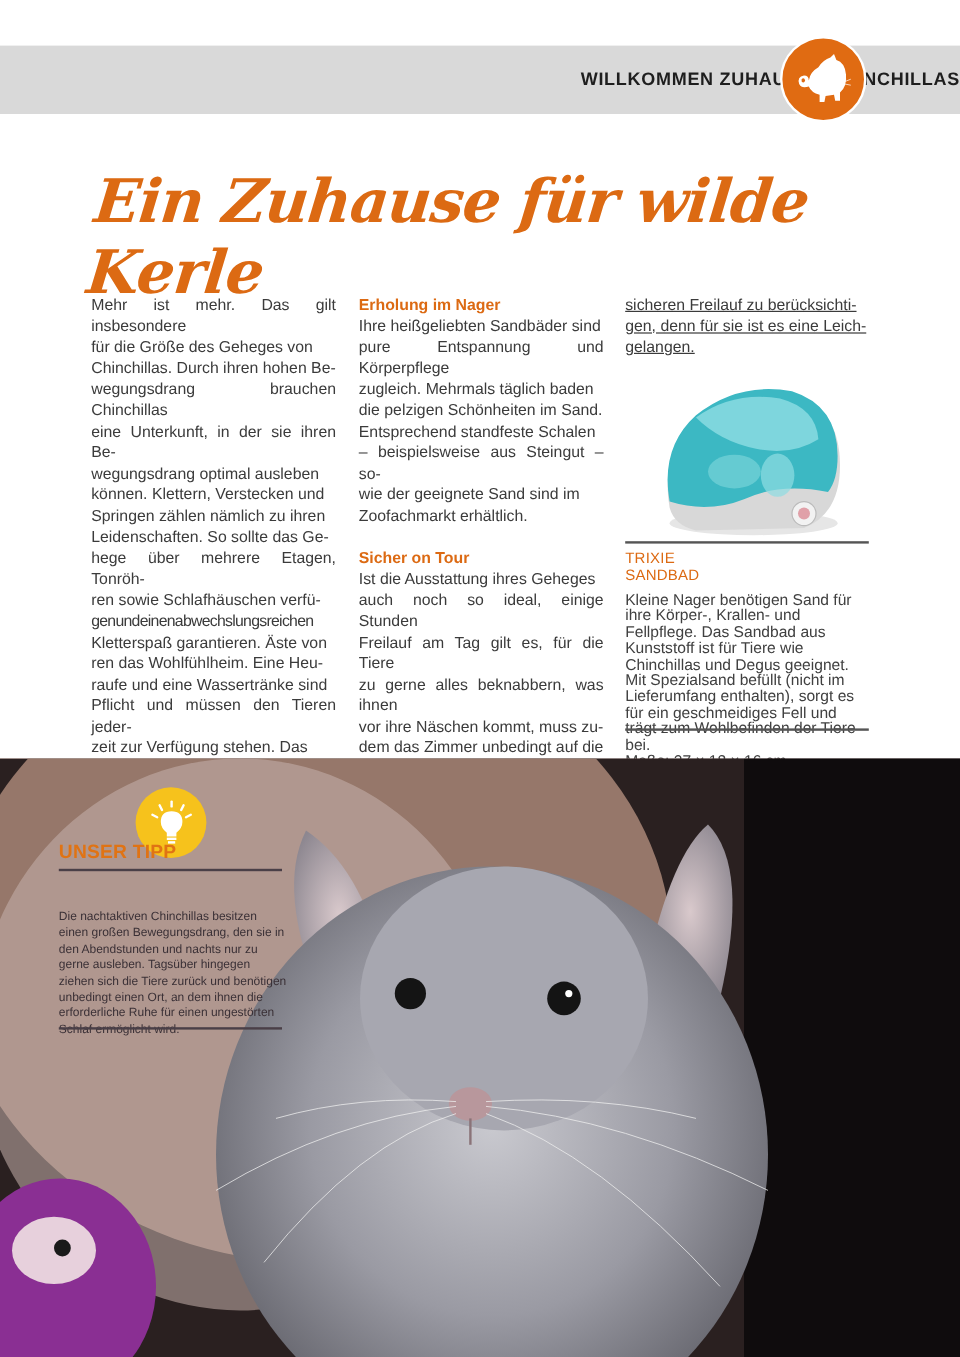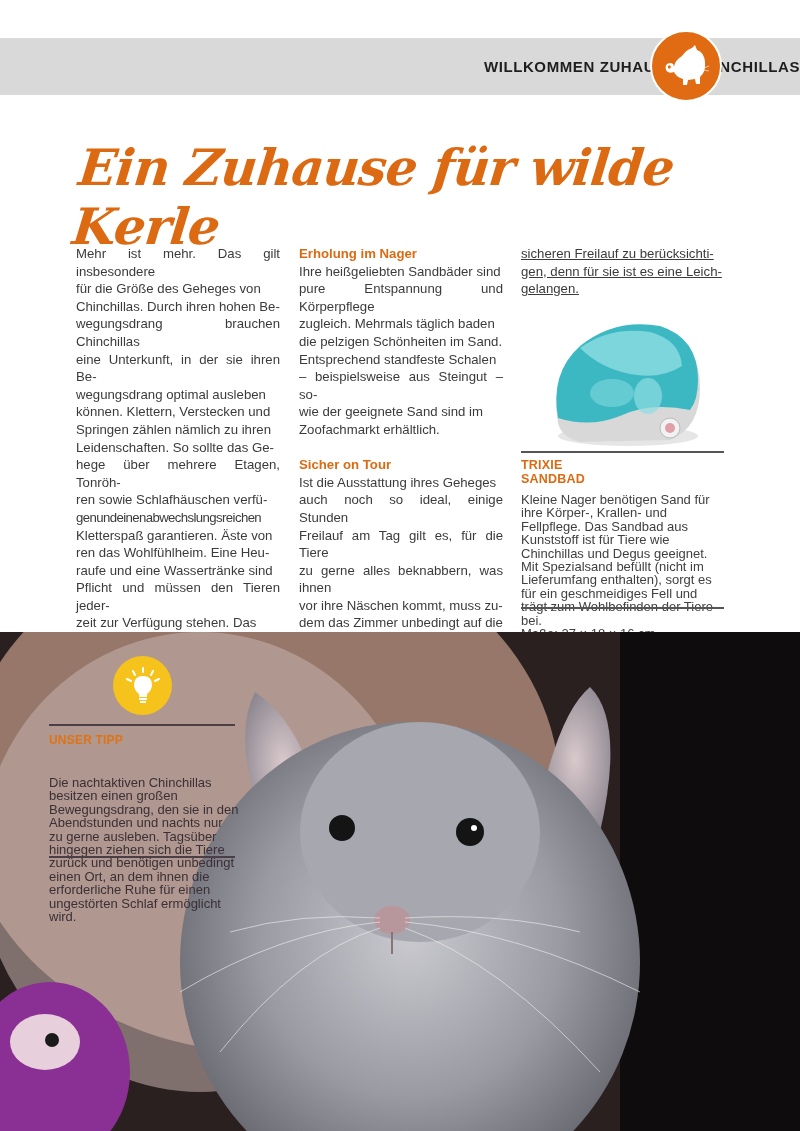--- a/index.html
+++ b/index.html
@@ -42,45 +42,45 @@
       color: #dc6a13; font-weight: bold; font-size: 13.2px; line-height: 17.6px;
     }
     .gap { height: 17.6px; }
 
     .product-image {
       position: absolute; left: 540px; top: 318px; width: 170px; height: 135px;
     }
     .product-rule { position: absolute; left: 521px; width: 203px; height: 1.5px; background: #555; }
     .product-title {
       position: absolute; left: 521px; top: 458px;
-      color: #dc6a13; font-weight: bold; font-size: 12.5px; line-height: 14px;
+      color: #dc6a13; font-weight: normal; font-size: 12.5px; line-height: 14px;
       font-family: "Liberation Sans", sans-serif; letter-spacing: 0.2px;
     }
     .product-desc {
       position: absolute; left: 521px; top: 493px; width: 205px;
       font-size: 13px; line-height: 13.4px; color: #404040;
     }
 
     .photo {
       position: absolute; left: 0; top: 632px; width: 800px; height: 499px; overflow: hidden;
       background: radial-gradient(ellipse at 15% 30%, #b89a8a 0%, #8a6e66 30%, #4a3a3a 60%, #1a1414 100%);
     }
     .tip-icon {
       position: absolute; left: 113px; top: 656px; width: 59px; height: 59px;
       border-radius: 50%; background: #f6c21c;
       display: flex; align-items: center; justify-content: center;
     }
     .tip-rule { position: absolute; left: 49px; width: 186px; height: 1.5px; background: #4a3f47; }
     .tip-title {
-      position: absolute; left: 49px; top: 733px;
-      color: #e07314; font-weight: bold; font-size: 12px; letter-spacing: 0.2px;
+      position: absolute; left: 49px; top: 702px;
+      color: #e07314; font-weight: bold; font-size: 16px; letter-spacing: 0.2px;
     }
     .tip-text {
-      position: absolute; left: 49px; top: 776px; width: 190px;
-      font-size: 13px; line-height: 13.4px; color: #3a3036;
+      position: absolute; left: 49px; top: 758px; width: 190px;
+      font-size: 10px; line-height: 13.4px; color: #3a3036;
     }
   </style>
 </head>
 <body>
 
 <div class="header-band">
   <div class="header-title">WILLKOMMEN ZUHAUSE • CHINCHILLAS</div>
 </div>
 <div class="badge">
   <svg width="48" height="44" viewBox="0 0 48 44">

